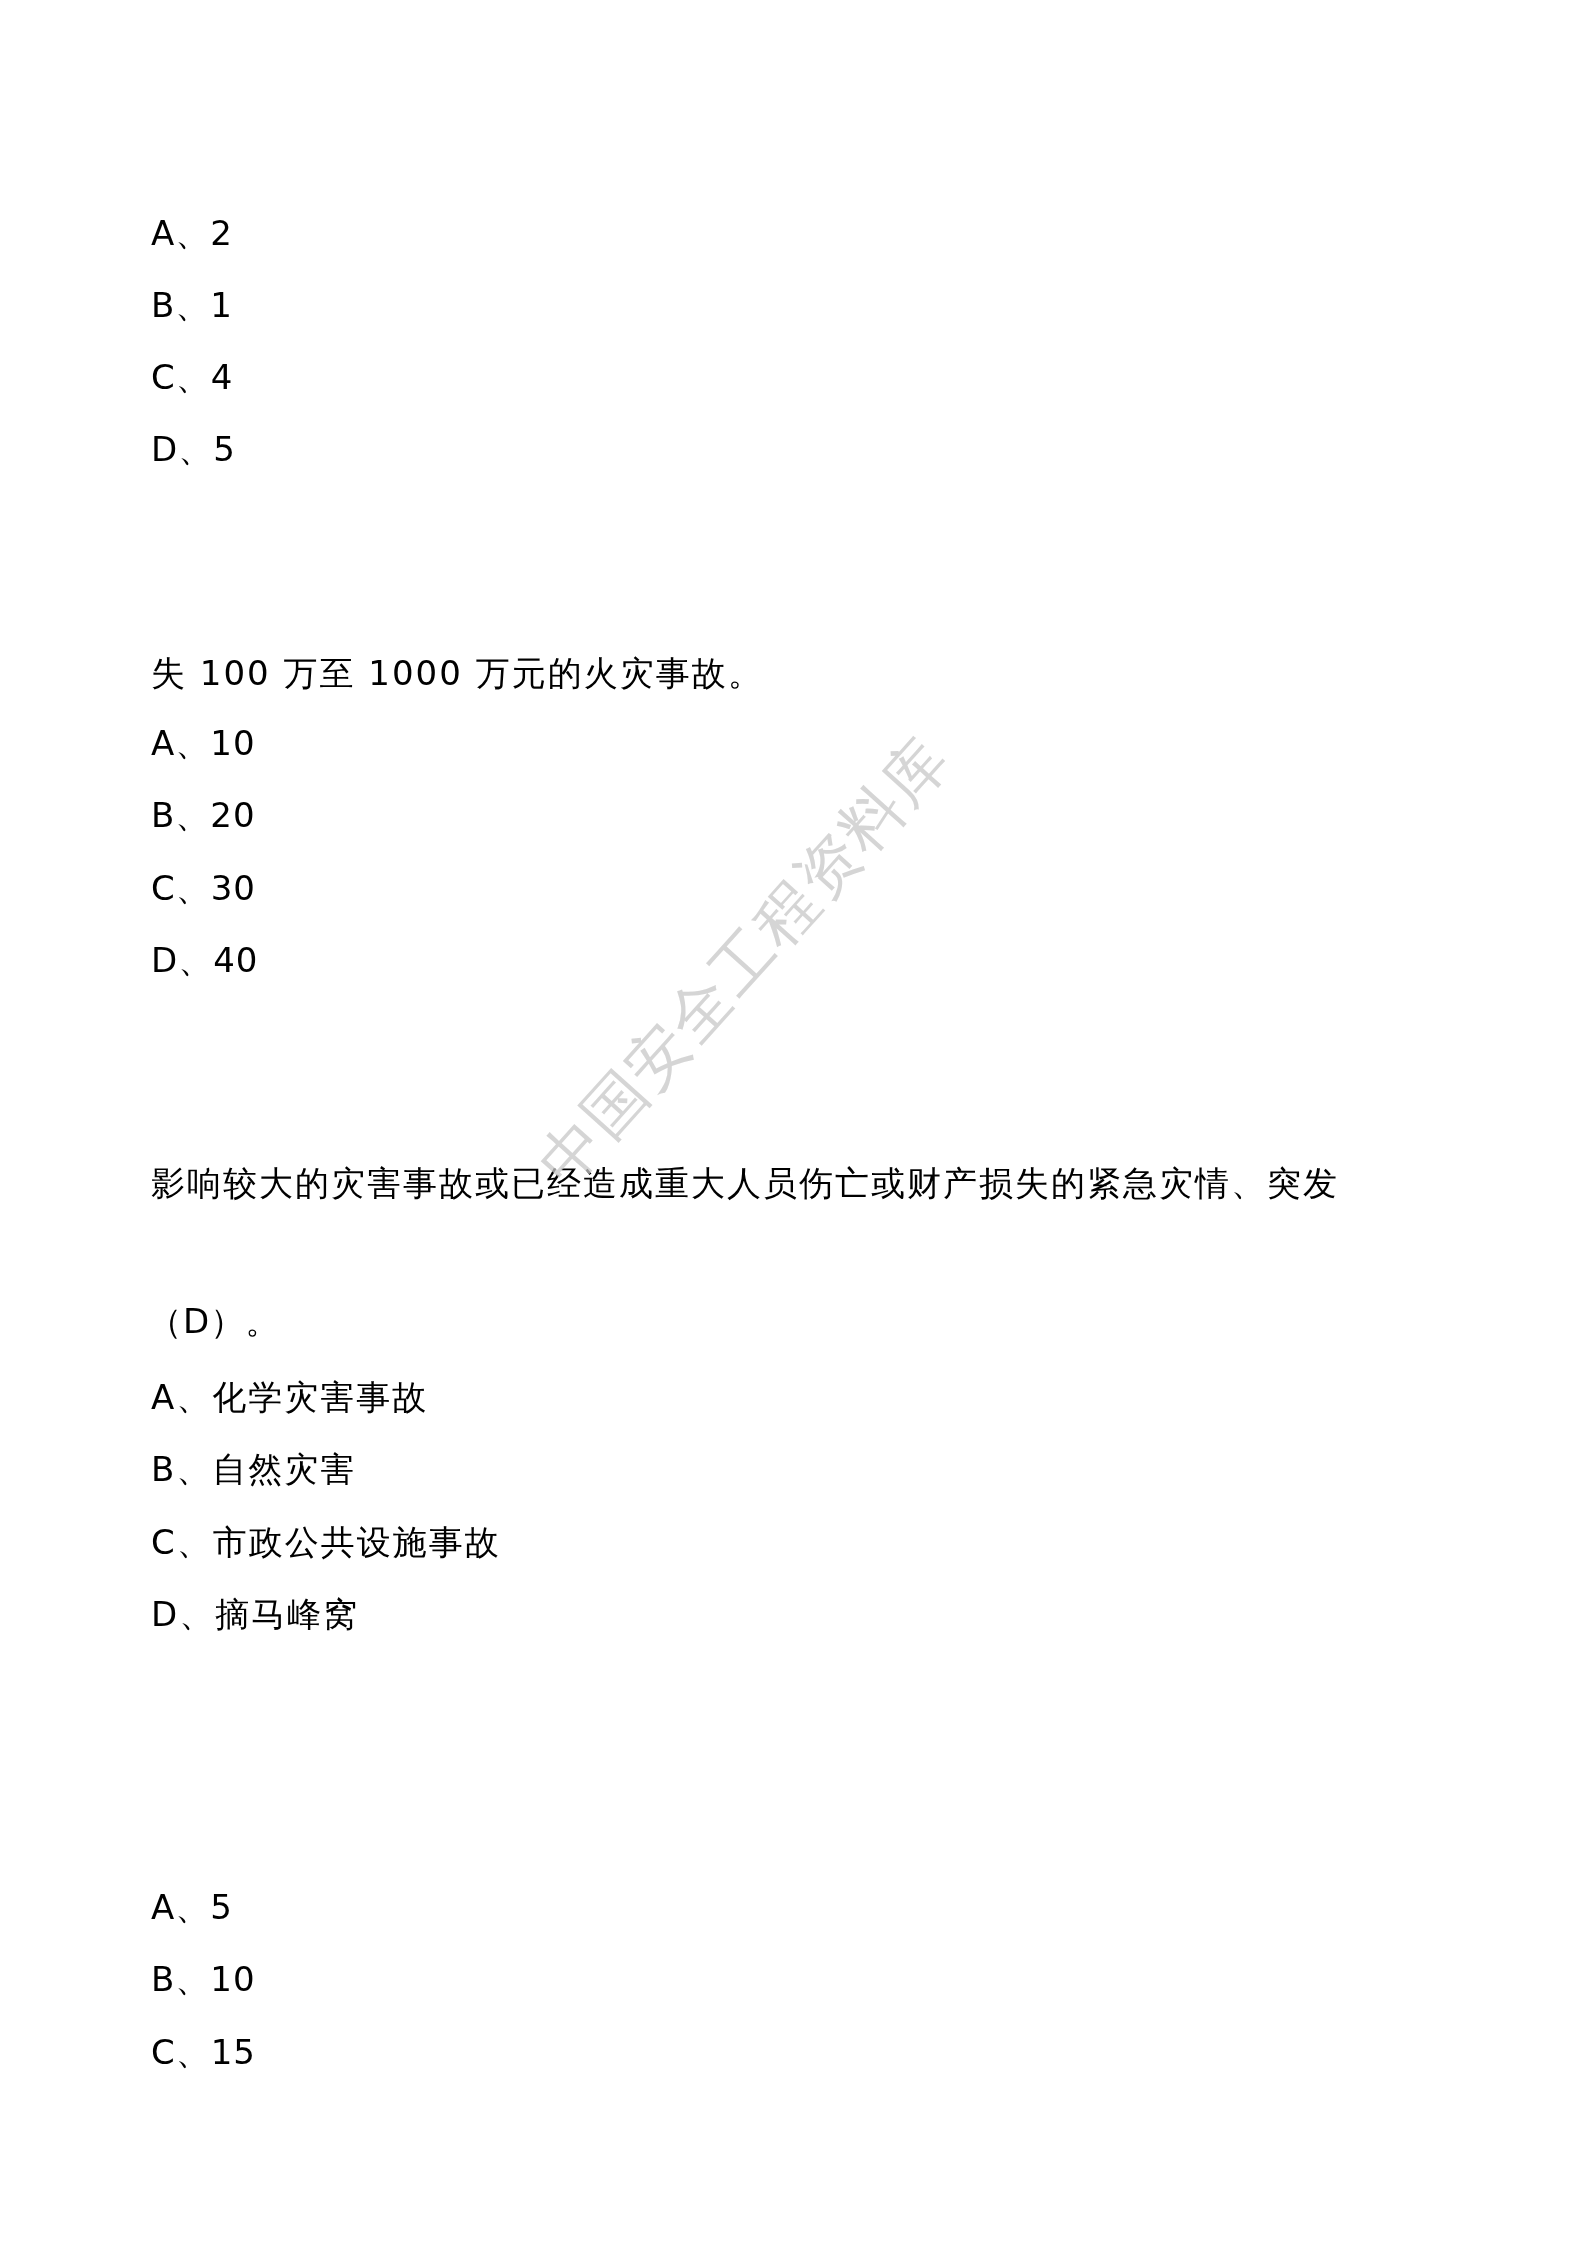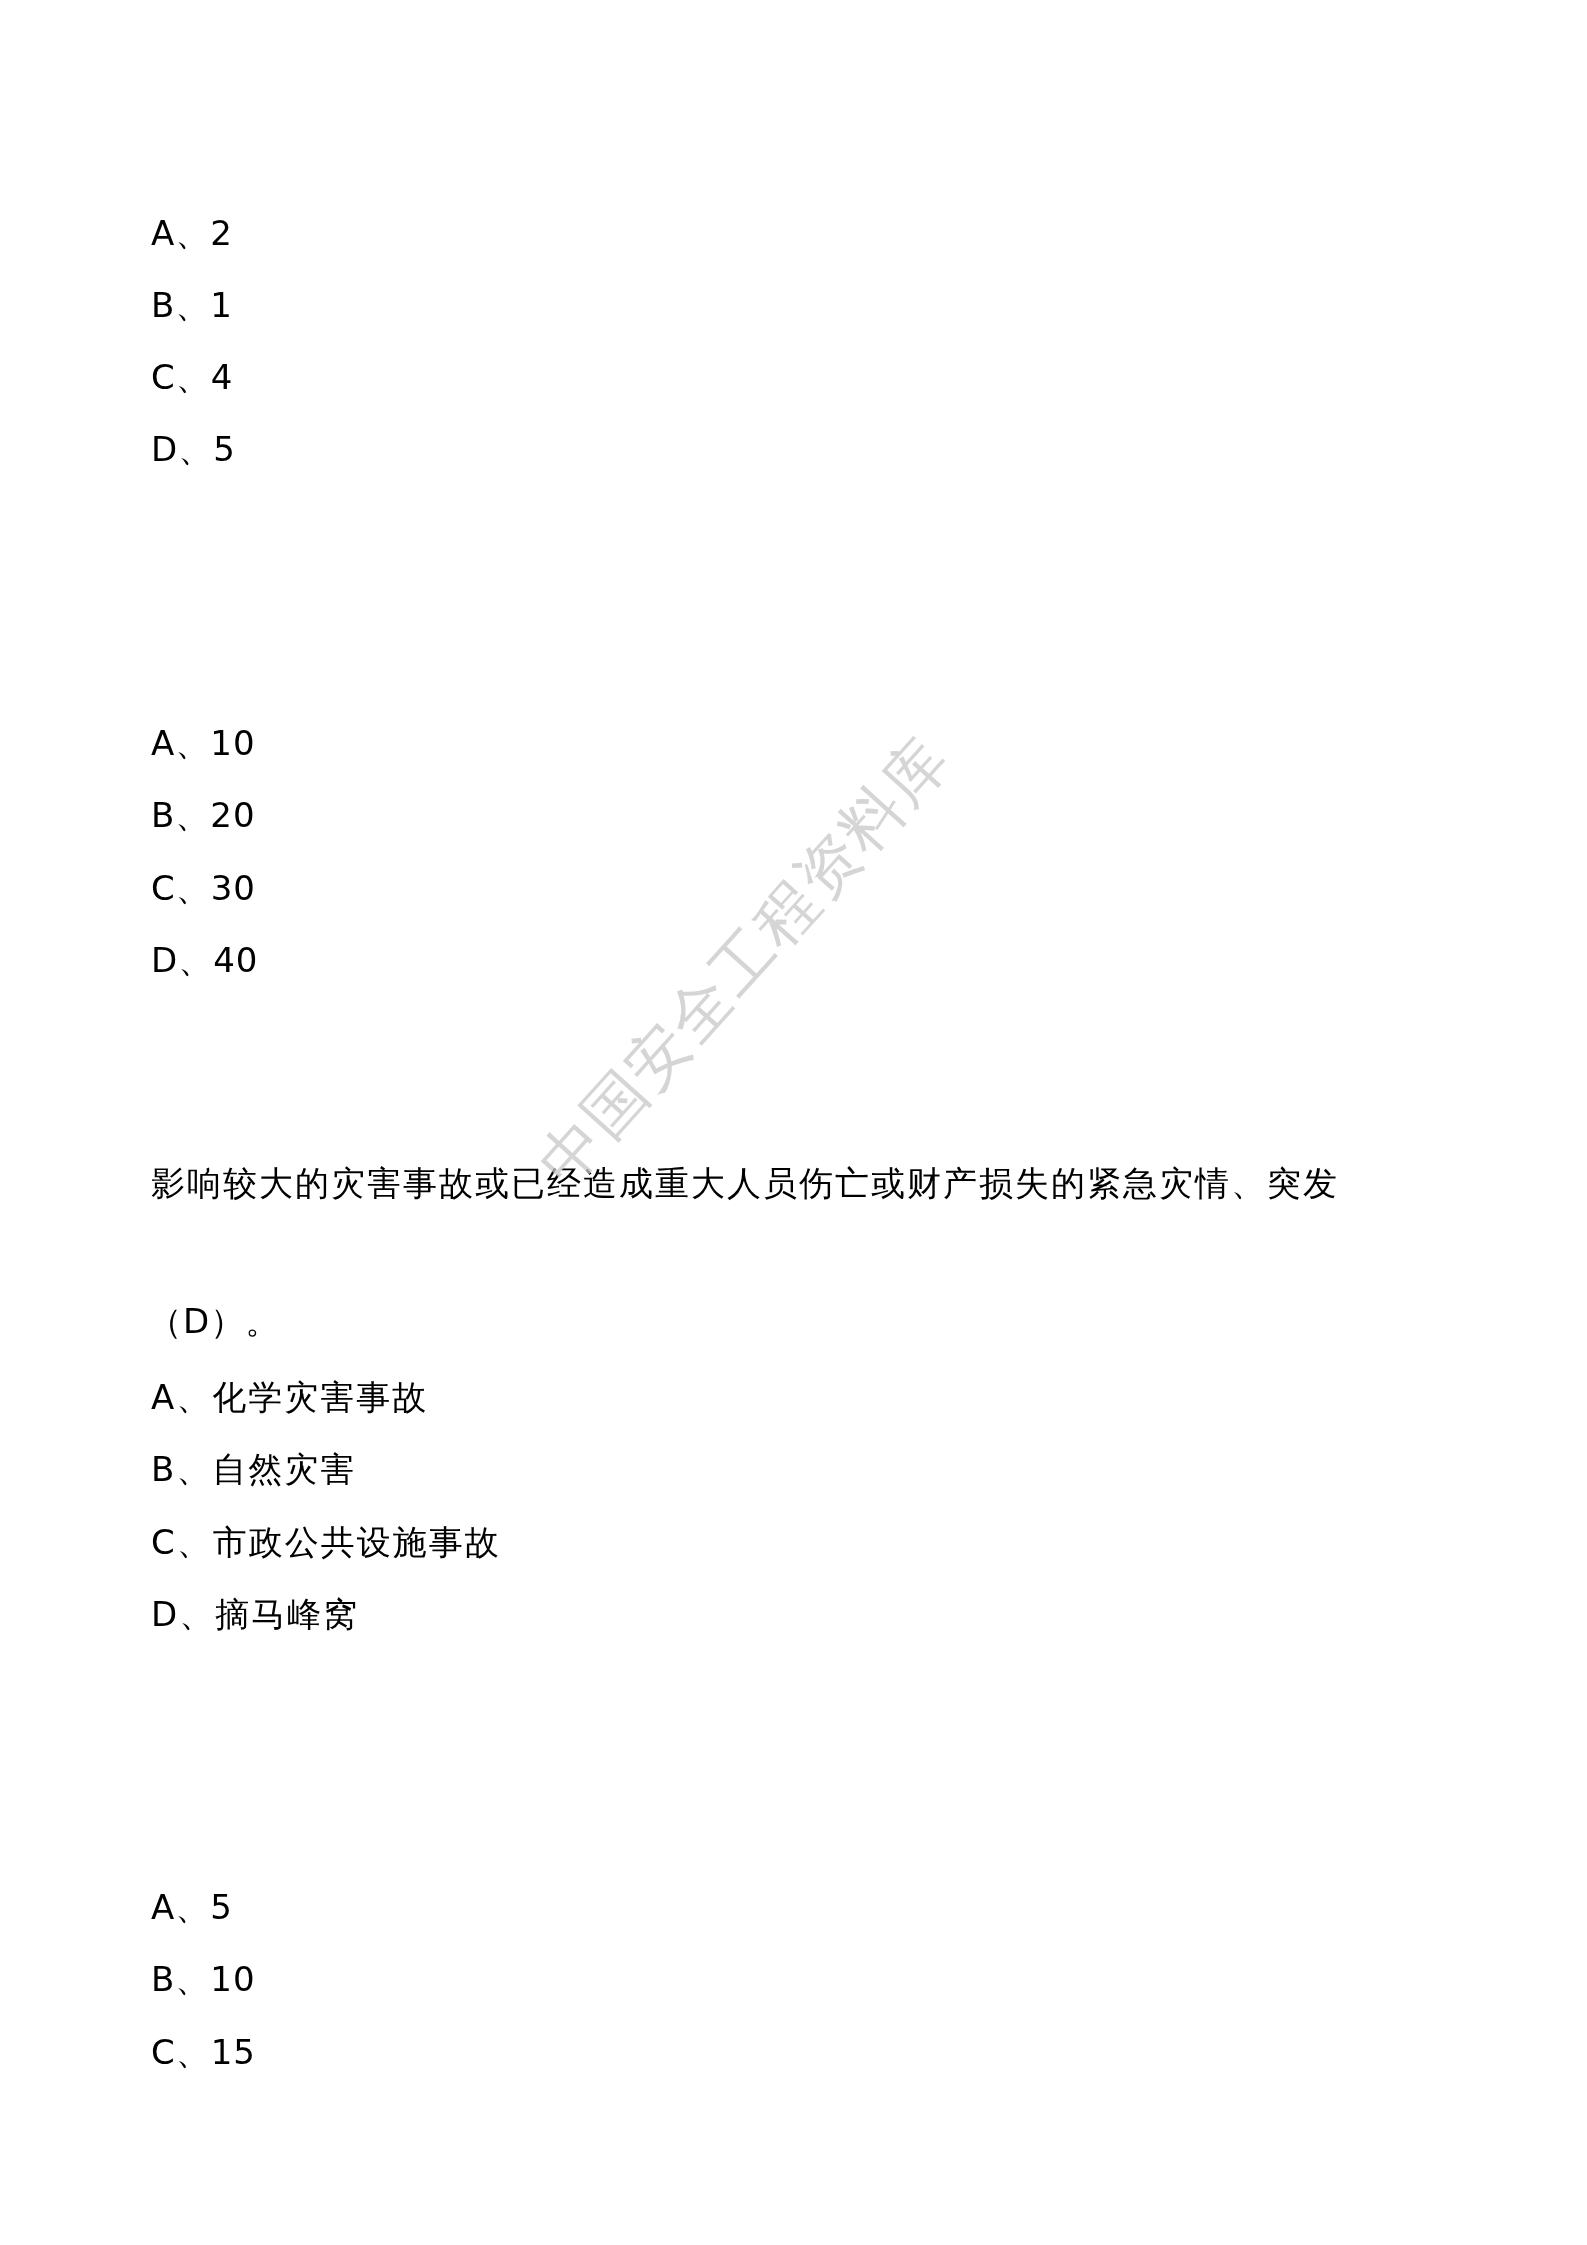--- a/index.html
+++ b/index.html
@@ -51,20 +51,21 @@
 </head>
 <body>
 
 <div class="page">
 
   <div class="line" style="top:196px">A、2</div>
   <div class="line" style="top:268px">B、1</div>
   <div class="line" style="top:340px">C、4</div>
   <div class="line" style="top:412px">D、5</div>
 
+  <div class="line q-text" style="top:636px">失 100 万至 1000 万元的火灾事故。</div>
   <div class="line" style="top:706px">A、10</div>
   <div class="line" style="top:778px">B、20</div>
   <div class="line" style="top:851px">C、30</div>
   <div class="line" style="top:923px">D、40</div>
 
   <div class="line q-text" style="top:1146px">影响较大的灾害事故或已经造成重大人员伤亡或财产损失的紧急灾情、突发</div>
   <div class="line" style="top:1284px; left:148px">（D）。</div>
   <div class="line q-text" style="top:1360px">A、化学灾害事故</div>
   <div class="line q-text" style="top:1432px">B、自然灾害</div>
   <div class="line q-text" style="top:1505px">C、市政公共设施事故</div>

